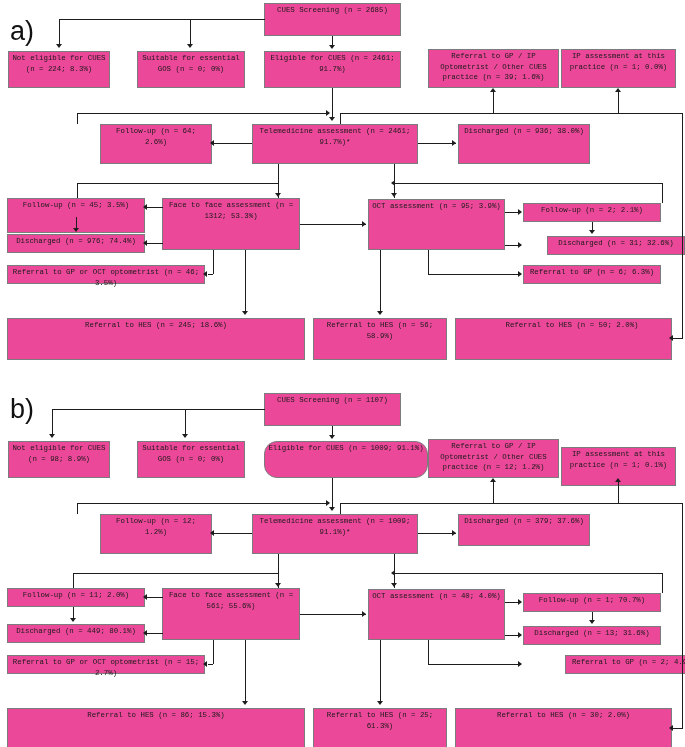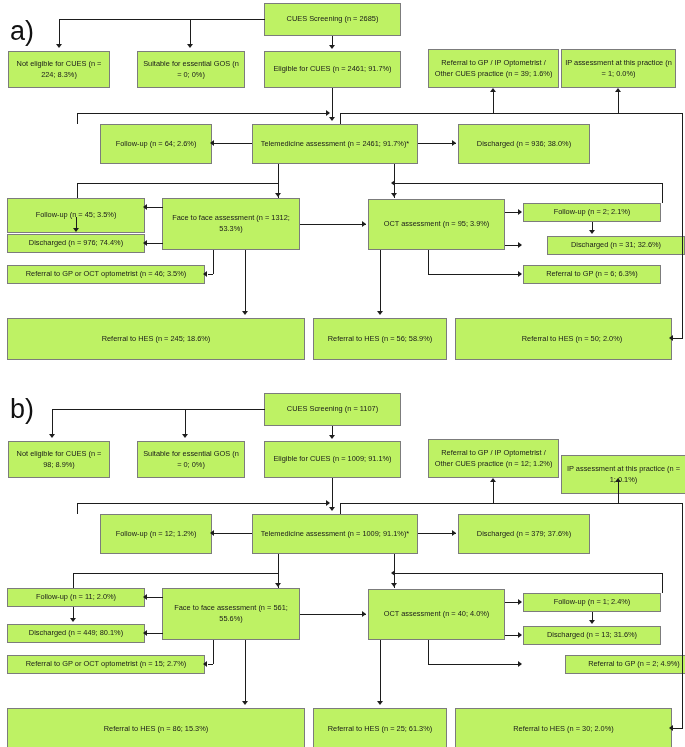--- a/index.html
+++ b/index.html
@@ -17,30 +17,30 @@
     color:#111;
     font-family:"Liberation Sans","DejaVu Sans",sans-serif;
     letter-spacing:0px;
     line-height:1;
   }
 
   .node{
     position:absolute;
     box-sizing:border-box;
     border:1.3px solid #7c7c7c;
-    background:#bef264;
+    background:#ec4899;
     display:flex;
-    align-items:center;
+    align-items:flex-start;
     justify-content:center;
     text-align:center;
     font-size:7.4px;
     line-height:1.45;
     color:#1a1a1a;
     padding:1px 3px;
-    font-family:Liberation Sans, sans-serif;
+    font-family:Liberation Mono, monospace;
   }
   .node span{display:block;width:100%;}
 
   
   .ln{position:absolute;background:#1d1d1d;}
   .lnh{height:1.2px;}
   .lnv{width:1.2px;}
 
   .arrow{position:absolute;width:0;height:0;}
   .arrow-down{
@@ -228,58 +228,58 @@
     <div class="node" style="left:264px;top:22px;width:137px;height:33px;">
       <span>CUES Screening (n = 1107)</span>
     </div>
 
     <div class="node" style="left:8px;top:70px;width:102px;height:37px;">
       <span>Not eligible for CUES (n = 98; 8.9%)</span>
     </div>
     <div class="node" style="left:137px;top:70px;width:108px;height:37px;">
       <span>Suitable for essential GOS (n = 0; 0%)</span>
     </div>
-    <div class="node" style="left:264px;top:70px;width:137px;height:37px;">
+    <div class="node" style="left:264px;top:70px;width:164px;height:37px;border-radius:13px;">
       <span>Eligible for CUES (n = 1009; 91.1%)</span>
     </div>
     <div class="node" style="left:428px;top:68px;width:131px;height:39px;">
       <span>Referral to GP / IP Optometrist / Other CUES practice (n = 12; 1.2%)</span>
     </div>
-    <div class="node" style="left:561px;top:84px;width:125px;height:39px;">
+    <div class="node" style="left:561px;top:76px;width:115px;height:39px;">
       <span>IP assessment at this practice (n = 1; 0.1%)</span>
     </div>
 
     <div class="node" style="left:100px;top:143px;width:112px;height:40px;">
       <span>Follow-up (n = 12; 1.2%)</span>
     </div>
     <div class="node" style="left:252px;top:143px;width:166px;height:40px;">
       <span>Telemedicine assessment (n = 1009; 91.1%)*</span>
     </div>
-    <div class="node" style="left:458px;top:143px;width:132px;height:40px;">
+    <div class="node" style="left:458px;top:143px;width:132px;height:32px;">
       <span>Discharged (n = 379; 37.6%)</span>
     </div>
 
     <div class="node" style="left:7px;top:217px;width:138px;height:19px;">
       <span>Follow-up (n = 11; 2.0%)</span>
     </div>
     <div class="node" style="left:162px;top:217px;width:138px;height:52px;">
       <span>Face to face assessment (n = 561; 55.6%)</span>
     </div>
     <div class="node" style="left:7px;top:253px;width:138px;height:19px;">
       <span>Discharged (n = 449; 80.1%)</span>
     </div>
     <div class="node" style="left:7px;top:284px;width:198px;height:19px;">
       <span>Referral to GP or OCT optometrist (n = 15; 2.7%)</span>
     </div>
 
     <div class="node" style="left:368px;top:218px;width:137px;height:51px;">
       <span>OCT assessment (n = 40; 4.0%)</span>
     </div>
     <div class="node" style="left:523px;top:222px;width:138px;height:19px;">
-      <span>Follow-up (n = 1; 2.4%)</span>
+      <span>Follow-up (n = 1; 70.7%)</span>
     </div>
     <div class="node" style="left:523px;top:255px;width:138px;height:19px;">
       <span>Discharged (n = 13; 31.6%)</span>
     </div>
     <div class="node" style="left:523px;top:284px;width:138px;height:19px;margin-left:42px;">
       <span>Referral to GP (n = 2; 4.9%)</span>
     </div>
 
     <div class="node" style="left:7px;top:337px;width:298px;height:42px;">
       <span>Referral to HES (n = 86; 15.3%)</span>

